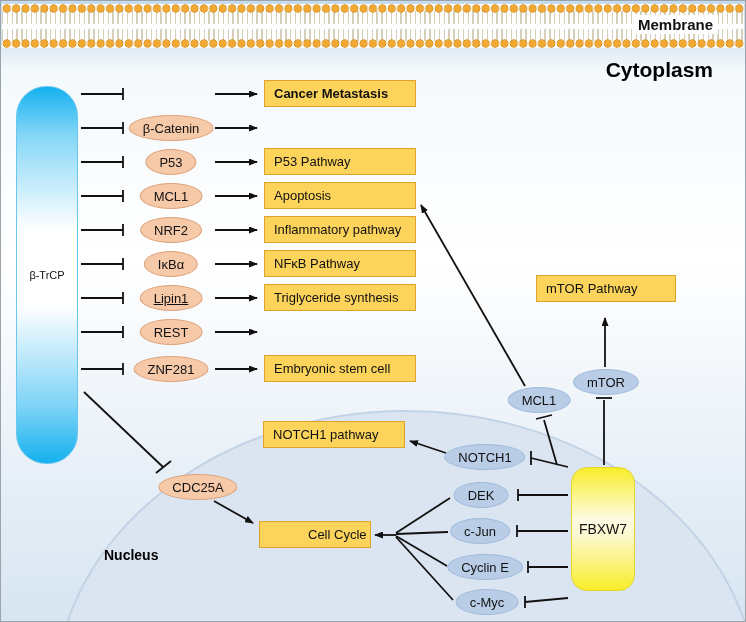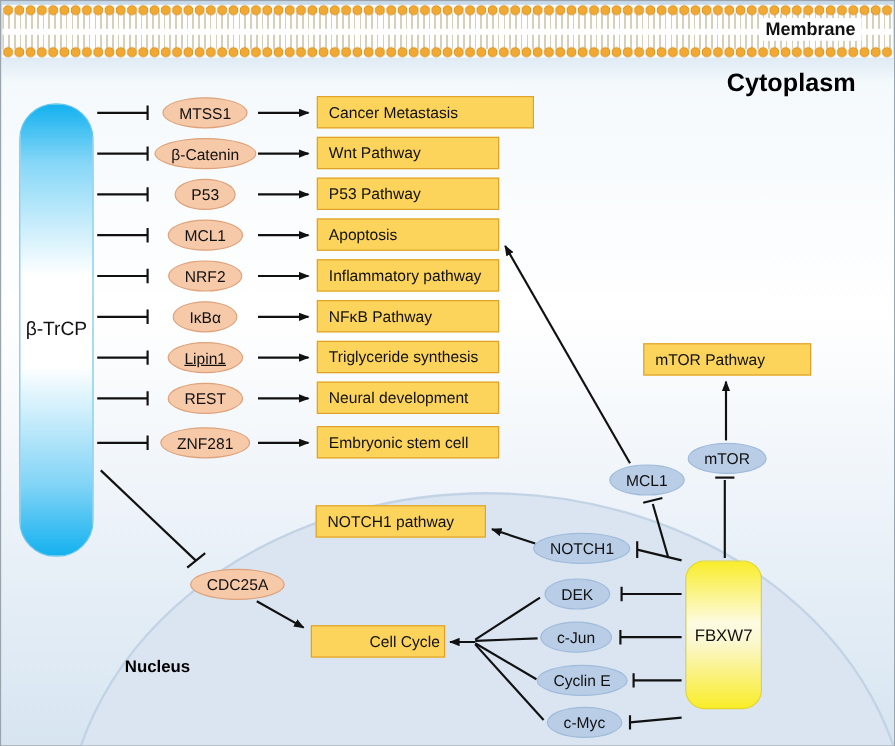--- a/index.html
+++ b/index.html
@@ -23,21 +23,21 @@
   }
   .bnode{
     background:var(--blue-node-fill,#b9cde6);border:1px solid var(--blue-node-border,#9fbbda);
     border-radius:50%;height:26px;padding:0 13px;transform:translateX(-50%);
   }
   .ybox{
     background:var(--pathway-fill,#fcd45c);border:1px solid var(--pathway-border,#dfa32a);
     height:27px;justify-content:flex-start;padding:0 9px;
   }
   .btrcp{
-    left:15px;top:85px;width:62px;height:378px;border-radius:30px;font-size:16px;
+    left:15px;top:85px;width:62px;height:378px;border-radius:30px;font-size:11px;
     border:1px solid #6cc7ee;
     background:linear-gradient(180deg,var(--btrcp-blue,#14b1ef) 0%,#86d7f7 13%,#ffffff 38%,#ffffff 58%,#7dd3f6 85%,var(--btrcp-blue,#14b1ef) 100%);
   }
   .fbxw7{
     left:570px;top:466px;width:64px;height:124px;border-radius:16px;font-size:14px;
     border:1px solid #e2d62b;
     background:linear-gradient(180deg,var(--fbxw7-yellow,#f9ed2a) 0%,#fdfbe2 42%,#fbf7cf 55%,var(--fbxw7-yellow,#f9ed2a) 100%);
   }
   .big-label{position:absolute;z-index:2;font-weight:bold;font-size:21px;color:#000;}
 
@@ -139,47 +139,44 @@
     <div class="m-heads m-bot"></div>
     <div class="membrane-label">Membrane</div>
   </div>
 
   <div class="big-label" style="right:32px;top:57px;">Cytoplasm</div>
   <div class="big-label" style="left:103px;top:546px;font-size:14px;">Nucleus</div>
 
   <div class="node btrcp">β-TrCP</div>
   <div class="node fbxw7">FBXW7</div>
 
-  <div class="node sub" style="left:170px;top:80px;">MTSS1</div>
   <div class="node sub" style="left:170px;top:114px;">β-Catenin</div>
   <div class="node sub" style="left:170px;top:148px;">P53</div>
   <div class="node sub" style="left:170px;top:182px;">MCL1</div>
   <div class="node sub" style="left:170px;top:216px;text-align:right;">NRF2</div>
   <div class="node sub" style="left:170px;top:250px;">IκBα</div>
   <div class="node sub" style="left:170px;top:284px;text-decoration:underline;">Lipin1</div>
   <div class="node sub" style="left:170px;top:318px;text-align:center;">REST</div>
   <div class="node sub" style="left:170px;top:355px;">ZNF281</div>
 
-  <div class="node ybox" style="left:263px;top:79px;width:181px;">Cancer Metastasis</div>
-  <div class="node ybox" style="left:263px;top:113px;width:152px;">Wnt Pathway</div>
+  <div class="node ybox" style="left:263px;top:79px;width:152px;font-weight:bold;">Cancer Metastasis</div>
   <div class="node ybox" style="left:263px;top:147px;width:152px;">P53 Pathway</div>
   <div class="node ybox" style="left:263px;top:181px;width:152px;">Apoptosis</div>
   <div class="node ybox" style="left:263px;top:215px;width:152px;">Inflammatory pathway</div>
   <div class="node ybox" style="left:263px;top:249px;width:152px;">NFκB Pathway</div>
   <div class="node ybox" style="left:263px;top:283px;width:152px;">Triglyceride synthesis</div>
-  <div class="node ybox" style="left:263px;top:317px;width:152px;">Neural development</div>
   <div class="node ybox" style="left:263px;top:354px;width:152px;">Embryonic stem cell</div>
 
   <div class="node sub" style="left:197px;top:473px;">CDC25A</div>
   <div class="node ybox" style="left:262px;top:420px;width:142px;">NOTCH1 pathway</div>
   <div class="node ybox" style="left:258px;top:520px;width:112px;padding-left:48px;">Cell Cycle</div>
 
   <div class="node bnode" style="left:484px;top:443px;">NOTCH1</div>
   <div class="node bnode" style="left:480px;top:481px;">DEK</div>
   <div class="node bnode" style="left:479px;top:517px;">c-Jun</div>
   <div class="node bnode" style="left:484px;top:553px;">Cyclin E</div>
   <div class="node bnode" style="left:486px;top:588px;">c-Myc</div>
 
   <div class="node bnode" style="left:538px;top:386px;">MCL1</div>
   <div class="node bnode" style="left:605px;top:368px;">mTOR</div>
-  <div class="node ybox" style="left:535px;top:285px;width:140px;">mTOR Pathway</div>
+  <div class="node ybox" style="left:535px;top:274px;width:140px;">mTOR Pathway</div>
 
 </div>
 
 </body></html>

